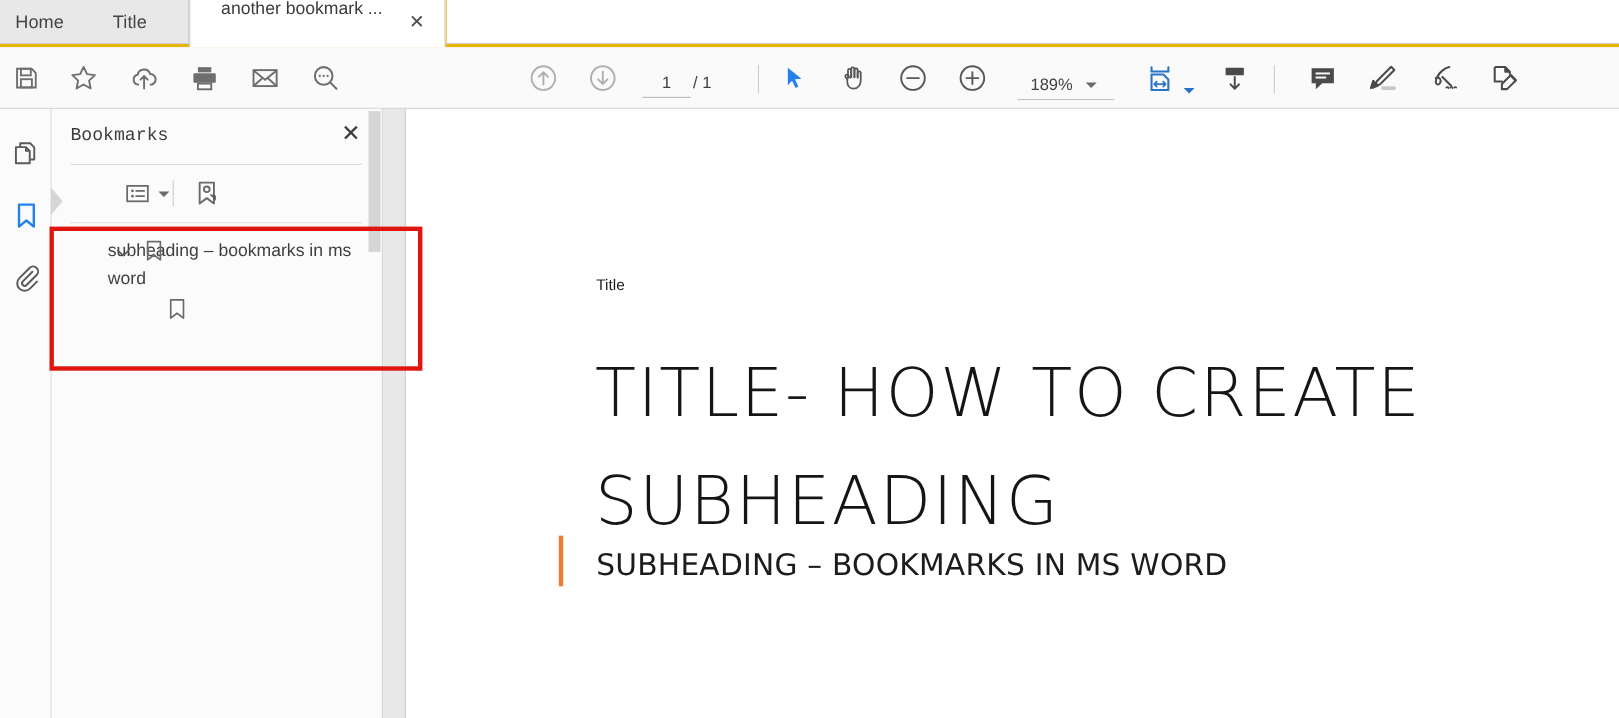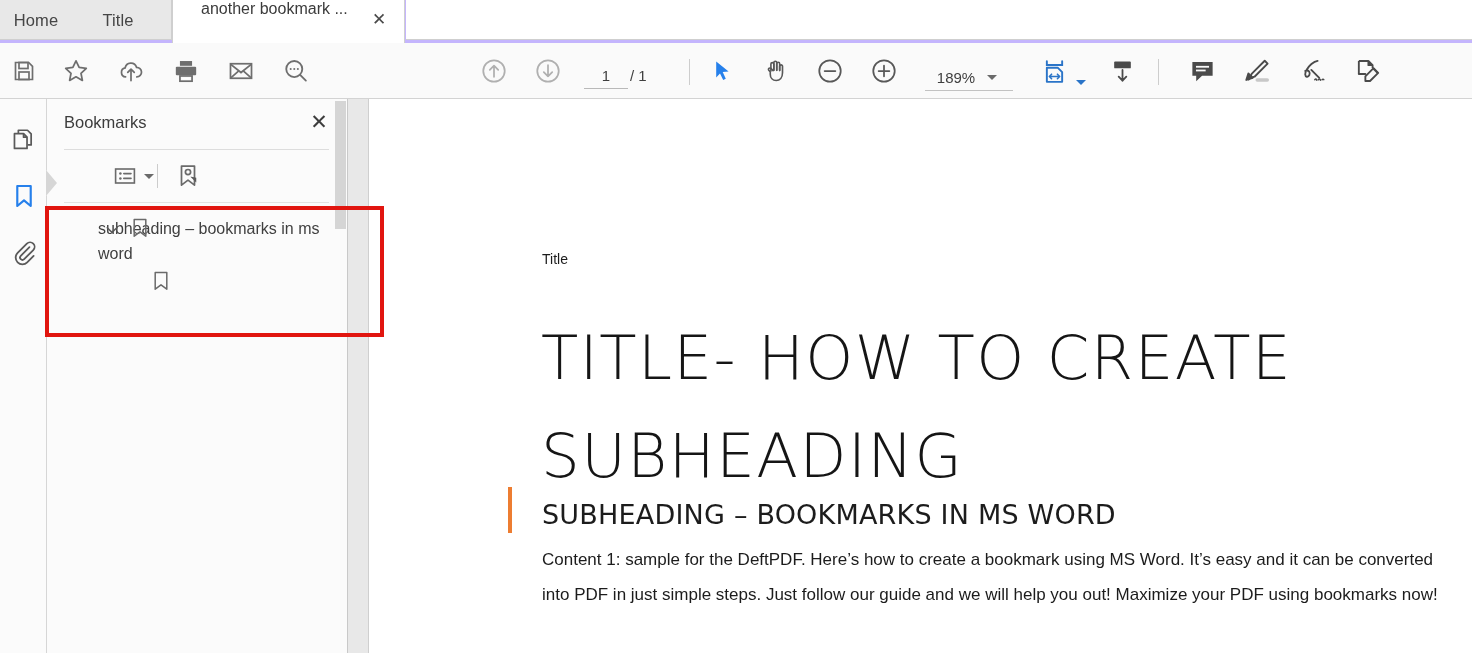--- a/index.html
+++ b/index.html
@@ -8,21 +8,21 @@
     overflow: hidden;
     background: #ffffff;
     font-family: "Liberation Sans", sans-serif;
     -webkit-font-smoothing: antialiased;
   }
   .app { position: relative; width: 1472px; height: 653px; }
 
   
   .tabbar {
     position: absolute; left: 0; top: 0; width: 1472px; height: 43px;
-    background: #c4b5fd;
+    background: #eab308;
   }
   .tabbar-left-bg {
     position: absolute; left: 0; top: 0; width: 172px; height: 40px;
     background: #e8e8e8; border-right: 1px solid #cfcfcf;
     border-bottom: 1px solid #cfcfcf;
   }
   .menu-item {
     position: absolute; top: 0; height: 40px;
     display: flex; align-items: center; justify-content: center;
     font-size: 16.5px; color: #454545; cursor: default;
@@ -120,21 +120,21 @@
   
   .bmpanel {
     position: absolute; left: 47px; top: 99px; width: 301px; height: 554px;
     background: #fbfbfb; border-right: 1px solid #c9c9c9;
   }
   .bm-header {
     position: absolute; left: 0; top: 0; width: 301px; height: 50px;
   }
   .bm-title {
     position: absolute; left: 17px; top: 14px;
-    font-size: 16.5px; color: #3d3d3d;
+    font-size: 16.5px; color: #3d3d3d; font-family: Liberation Mono, monospace;
   }
   .bm-close {
     position: absolute; right: 18px; top: 12px;
     width: 22px; height: 22px; color: #3d3d3d;
     font-size: 21px; line-height: 22px; text-align: center; cursor: pointer;
   }
   .bm-hrule {
     position: absolute; left: 17px; top: 50px; width: 265px; height: 1px;
     background: #dddddd;
   }
@@ -510,17 +510,16 @@
   <div class="divider">
     <div class="divider-arrow"></div>
   </div>
 
   <div class="docarea">
     <div class="page">
       <div class="doc-kicker">Title</div>
       <div class="doc-title">TITLE- HOW TO CREATE SUBHEADING</div>
       <div class="doc-subbar"></div>
       <div class="doc-subheading">SUBHEADING – BOOKMARKS IN MS WORD</div>
-      <div class="doc-body">Content 1:  sample for the DeftPDF. Here’s how to create a bookmark using MS Word. It’s easy and it can be converted into PDF in just simple steps. Just follow our guide and we will help you out! Maximize your PDF using bookmarks now!</div>
     </div>
   </div>
 
 </div>
 
 </body></html>

